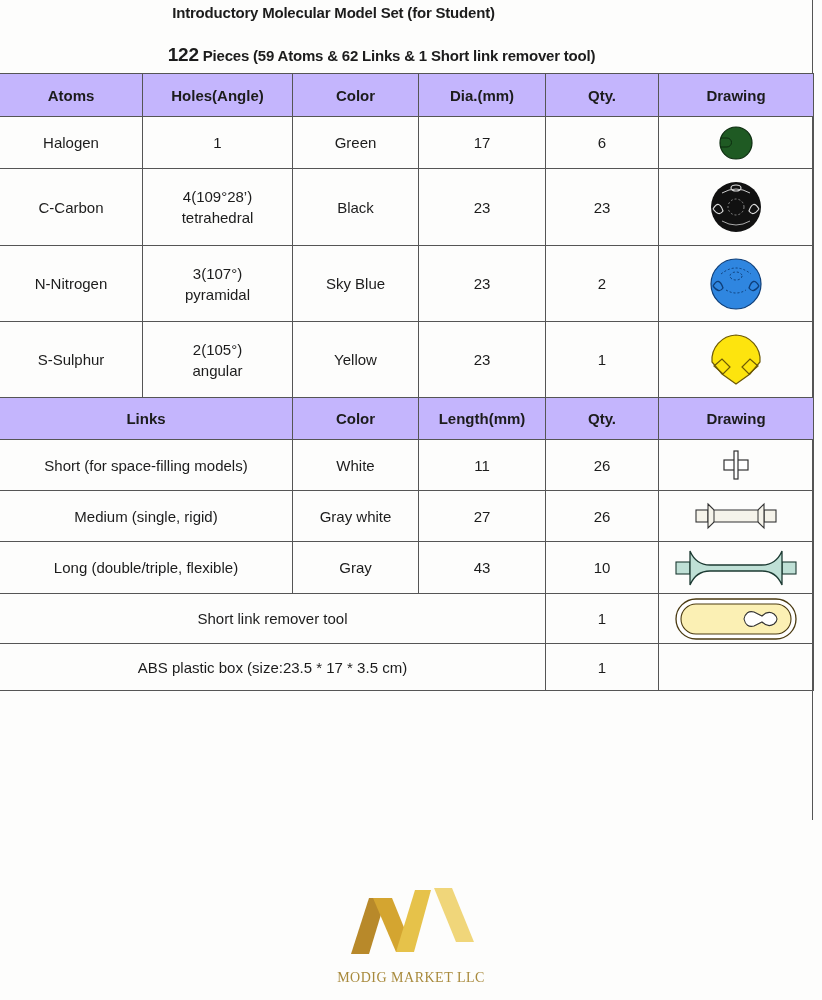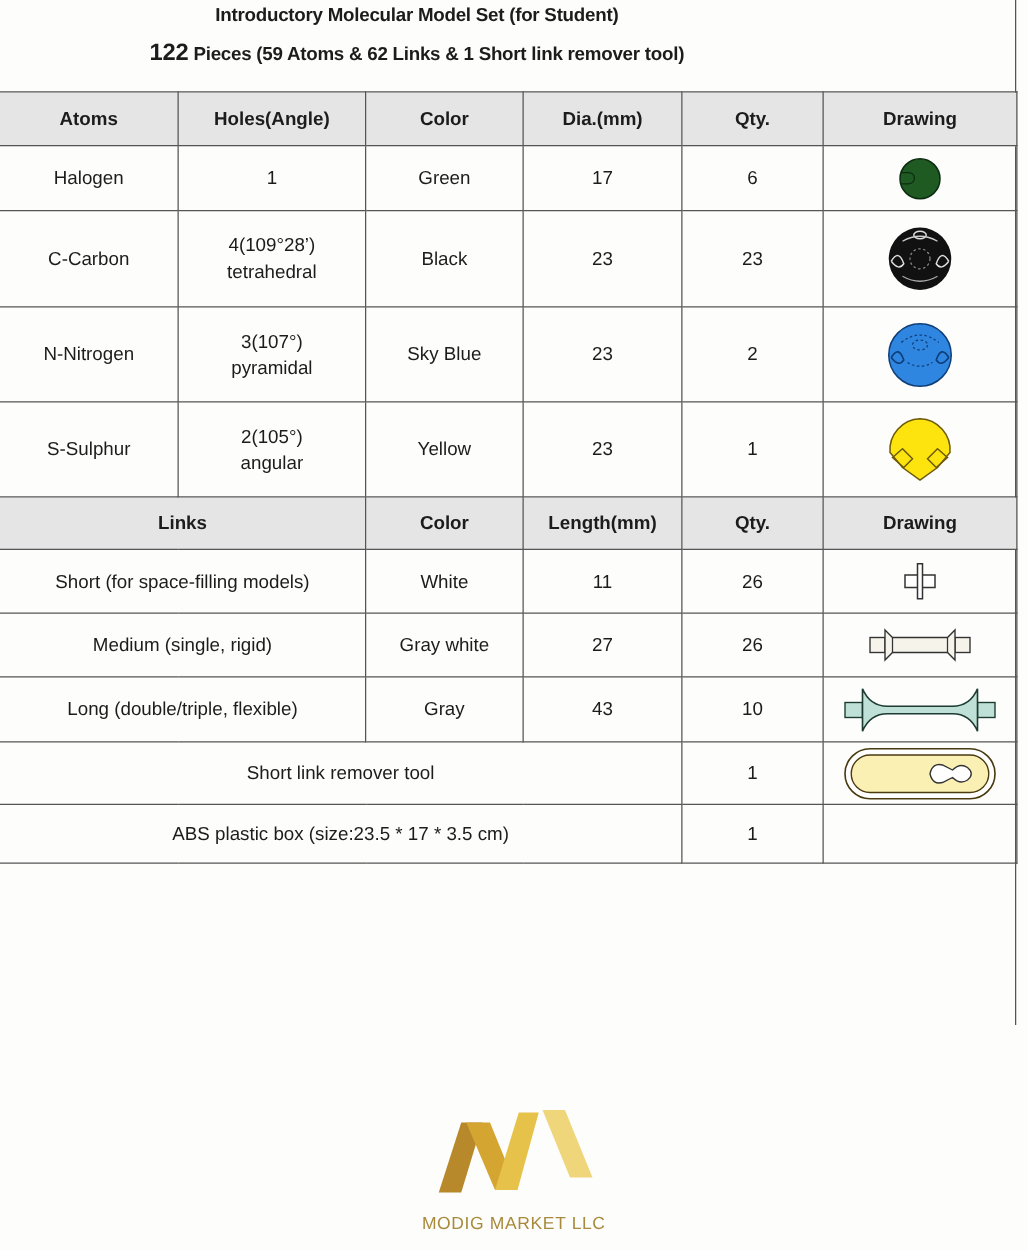--- a/index.html
+++ b/index.html
@@ -2,30 +2,30 @@
 <html><head>
 <meta charset="utf-8">
 <style>
   html, body { margin:0; padding:0; }
   body {
     width:822px; height:1000px; background:#fdfdfc; position:relative; overflow:hidden;
     font-family:"Liberation Sans", sans-serif; color:#1c1c1c;
   }
   .title { position:absolute; left:0; width:667px; text-align:center; }
   .t1 { top:4px; font-size:15px; font-weight:bold; letter-spacing:-0.2px; }
-  .t2 { top:32px; font-size:15px; font-weight:bold; letter-spacing:-0.2px; }
+  .t2 { top:44px; font-size:15px; font-weight:bold; letter-spacing:-0.2px;padding-left:48px; }
   .t2 .big { font-size:19px; }
   .rborder { position:absolute; left:812px; top:0; width:1px; height:820px; background:#555; }
   table { position:absolute; left:-1px; top:73px; border-collapse:collapse; table-layout:fixed; width:814px; }
   td { border:1px solid #555; text-align:center; vertical-align:middle; font-size:15px; padding:0; line-height:21px; }
   .hdr td { font-weight:bold; font-size:15px; }
-  .hdr { background:#e5e5e5; }
+  .hdr { background:#c4b5fd; }
   .draw svg { display:block; margin:0 auto; }
   .logo { position:absolute; left:348px; top:886px; width:130px; }
-  .logo-text { position:absolute; left:300px; width:222px; top:970px; text-align:center; font-size:14px; color:#a88a3c; letter-spacing:0.5px; font-family:Liberation Sans, sans-serif; }
+  .logo-text { position:absolute; left:300px; width:222px; top:970px; text-align:center; font-size:14px; color:#a88a3c; letter-spacing:0.5px; font-family:Liberation Serif, serif; }
 </style>
 </head>
 <body>
 
 <div class="title t1">Introductory Molecular Model Set (for Student)</div>
 <div class="title t2"><span class="big">122</span><span> Pieces (59 Atoms &amp; 62 Links &amp; 1 Short link remover tool)</span></div>
 <div class="rborder"></div>
 
 <table>
   <colgroup>

